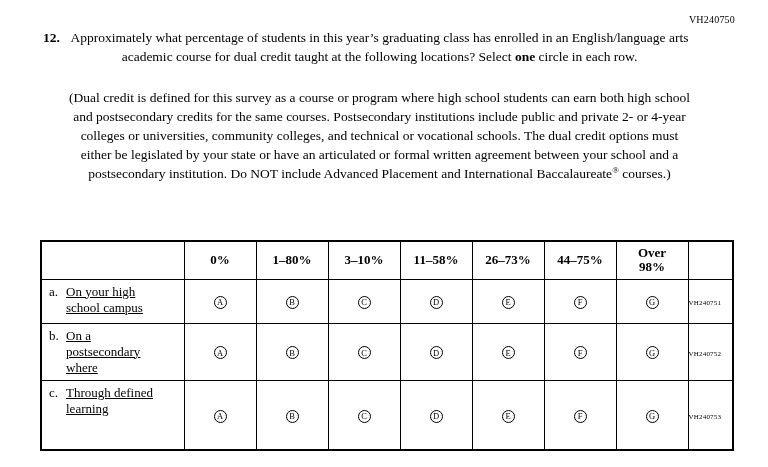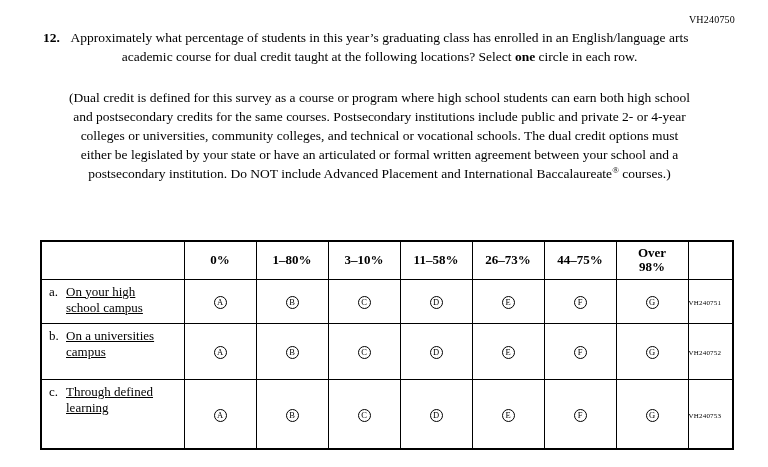--- a/index.html
+++ b/index.html
@@ -139,21 +139,21 @@
       <td class="grid opt-cell"><span class="circle">
               <span class="circle-letter">G</span>
             </span></td>
       <td class="grid col-last code-cell"><span class="code-text">VH240751</span></td>
     </tr>
 
     <tr class="row-b">
       <td class="grid col-first label-cell">
         <div class="label-wrap">
           <span class="prefix">b.</span>
-          <span class="lbl">On a universities campus</span>
+          <span class="lbl">On a postsecondary where</span>
         </div>
       </td>
       <td class="grid opt-cell"><span class="circle">
               <span class="circle-letter">A</span>
             </span></td>
       <td class="grid opt-cell"><span class="circle">
               <span class="circle-letter">B</span>
             </span></td>
       <td class="grid opt-cell"><span class="circle">
               <span class="circle-letter">C</span>

